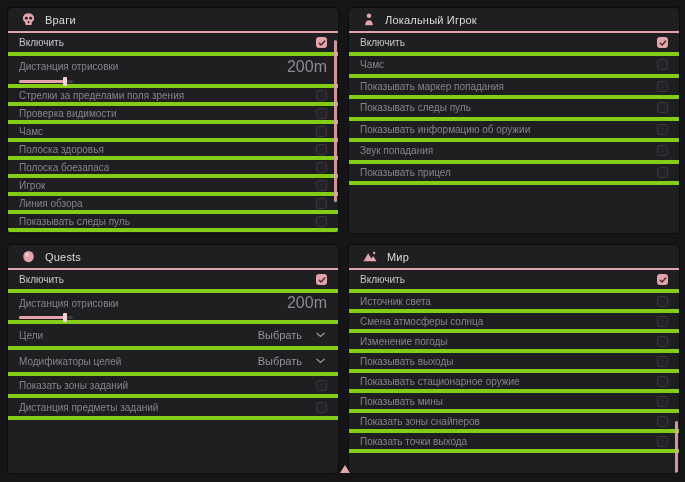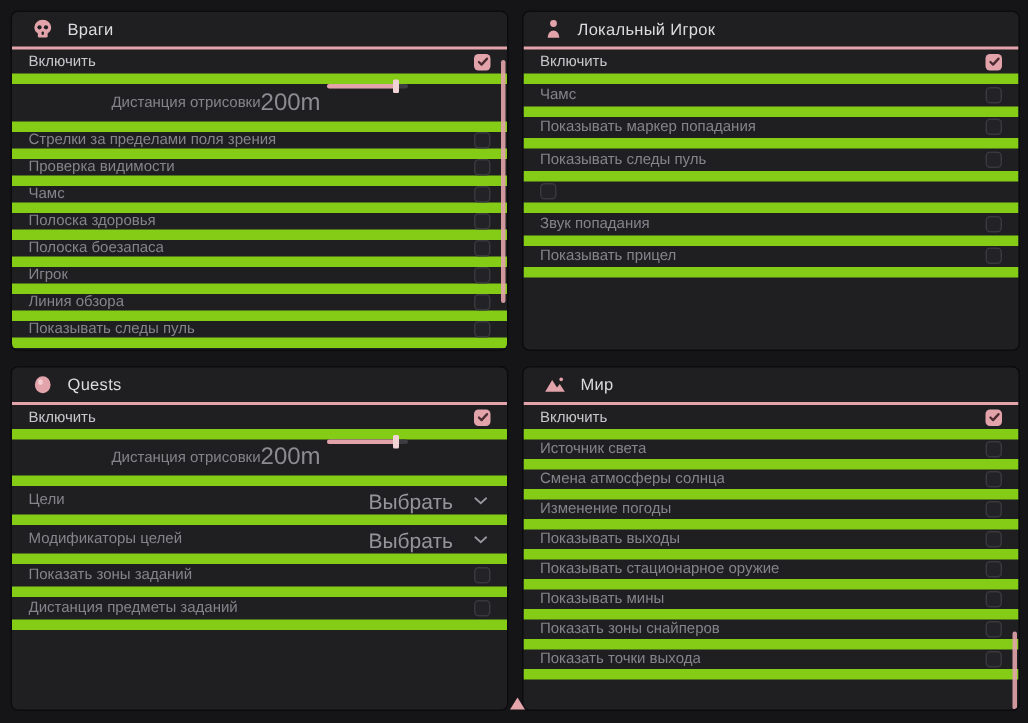--- a/index.html
+++ b/index.html
@@ -10,50 +10,50 @@
         grid-template-columns:330px 330px;grid-template-rows:225px 228px;
         column-gap:11px;row-gap:12px}
   .panel{background:#1f1f22;border-radius:4px;position:relative;overflow:hidden;
          box-shadow:0 0 0 1px #0c0c0e}
   .panel-header{height:25px;display:flex;align-items:center;gap:9px;padding:0 13px;
                 border-bottom:2px solid var(--accent)}
   .panel-title{font-size:11px;font-weight:normal;color:#dcdcde;letter-spacing:.2px}
   .icon{display:flex;align-items:center;flex:none}
   .rows{display:flex;flex-direction:column}
   .row{display:flex;align-items:center;justify-content:space-between;
-       padding:0 11px;border-bottom:7px solid #84cc16;flex:none}
+       padding:0 11px;border-bottom:4px solid #84cc16;flex:none}
   .lbl{font-size:10px;color:#84848a;white-space:nowrap;overflow:hidden}
   .row.bright .lbl{color:#c7c7ca}
   
   [data-name="panel-enemies"] .row{height:18px}
   [data-name="panel-enemies"] .row.bright{height:23px}
   [data-name="panel-enemies"] .row.r-slider{height:32px}
   [data-name="panel-local-player"] .row{height:21.5px}
   [data-name="panel-local-player"] .row.bright{height:23px}
   [data-name="panel-quests"] .row{height:22px}
   [data-name="panel-quests"] .row.bright{height:23px}
   [data-name="panel-quests"] .row.r-slider{height:31px}
   [data-name="panel-quests"] .row.r-select{height:26px}
   [data-name="panel-world"] .row{height:20px}
   [data-name="panel-world"] .row.bright{height:23px}
   
   .cb{width:11px;height:11px;border-radius:3px;flex:none;display:flex;
       align-items:center;justify-content:center}
   .cb.off{background:#232327;border:1px solid #38383d}
   .cb.on{background:var(--accent)}
   
-  .row.r-slider{flex-direction:row;align-items:stretch;justify-content:center;gap:4px}
+  .row.r-slider{flex-direction:column;align-items:stretch;justify-content:center;gap:4px}
   .sl-top{display:flex;justify-content:space-between;align-items:center}
   .val{font-size:16px;color:#8b8b90}
   .track{width:54px;height:3px;background:#3c3c41;border-radius:2px;position:relative;flex:none}
   .fill{height:100%;background:var(--accent);border-radius:2px}
   .thumb{position:absolute;top:-3px;width:4px;height:9px;background:#f1d3d6;border-radius:1px}
   
   .sel{display:flex;align-items:center;gap:14px;padding-right:2px}
-  .sel-val{font-size:14px;color:#94949a}
+  .sel-val{font-size:11px;color:#94949a}
   
   .scrollbar{position:absolute;right:1px;width:3px;background:var(--accent);
              border-radius:2px;opacity:.9;display:none}
   [data-name="panel-enemies"] .scrollbar{display:block;top:32px;height:162px}
   [data-name="panel-world"] .scrollbar{display:block;top:176px;height:52px}
   .cursor-triangle{position:absolute;left:340px;top:465px;width:0;height:0;
       border-left:5px solid transparent;border-right:5px solid transparent;
       border-bottom:8px solid #e7a6ac}
 </style>
 </head>
@@ -151,20 +151,21 @@
         </div>
         <div class="row r-checkbox" data-name="row-checkbox">
           <span class="lbl" data-name="row-label">Показывать маркер попадания</span>
           <span class="cb off" data-name="checkbox-unchecked"></span>
         </div>
         <div class="row r-checkbox" data-name="row-checkbox">
           <span class="lbl" data-name="row-label">Показывать следы пуль</span>
           <span class="cb off" data-name="checkbox-unchecked"></span>
         </div>
         <div class="row r-checkbox" data-name="row-checkbox">
+          <span class="lbl" data-name="row-label">Показывать информацию об оружии</span>
           <span class="cb off" data-name="checkbox-unchecked"></span>
         </div>
         <div class="row r-checkbox" data-name="row-checkbox">
           <span class="lbl" data-name="row-label">Звук попадания</span>
           <span class="cb off" data-name="checkbox-unchecked"></span>
         </div>
         <div class="row r-checkbox" data-name="row-checkbox">
           <span class="lbl" data-name="row-label">Показывать прицел</span>
           <span class="cb off" data-name="checkbox-unchecked"></span>
         </div>

